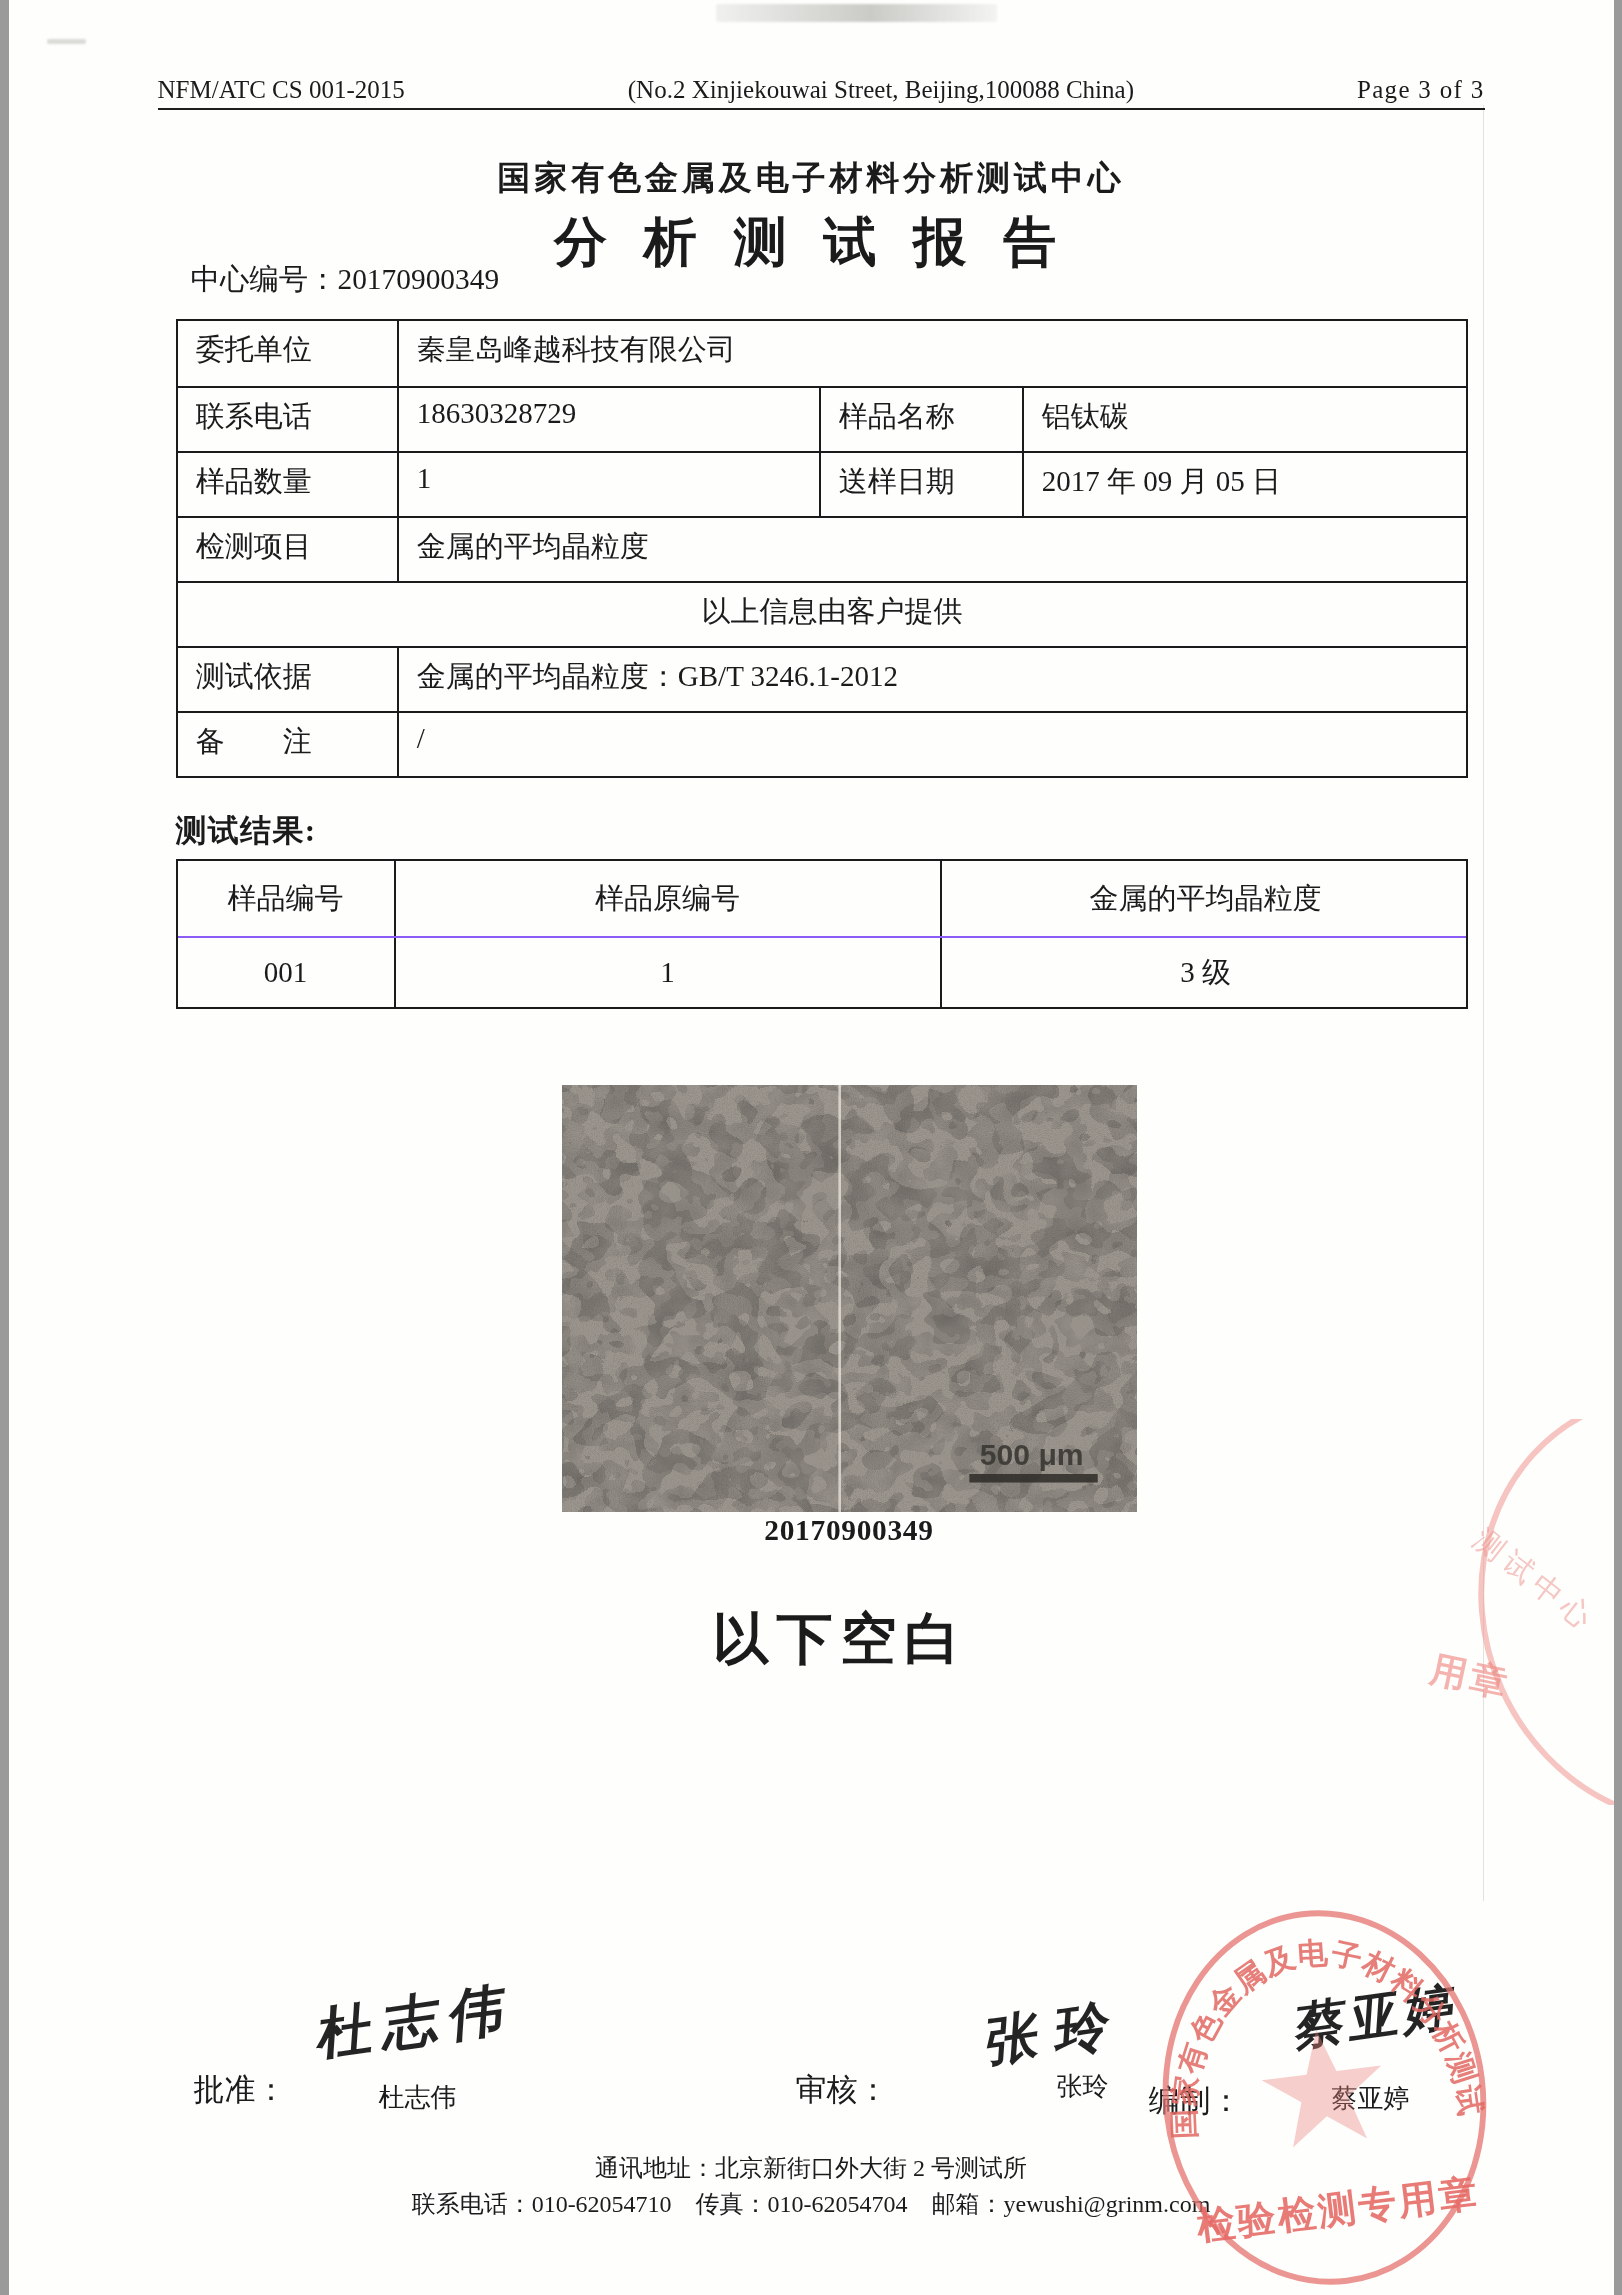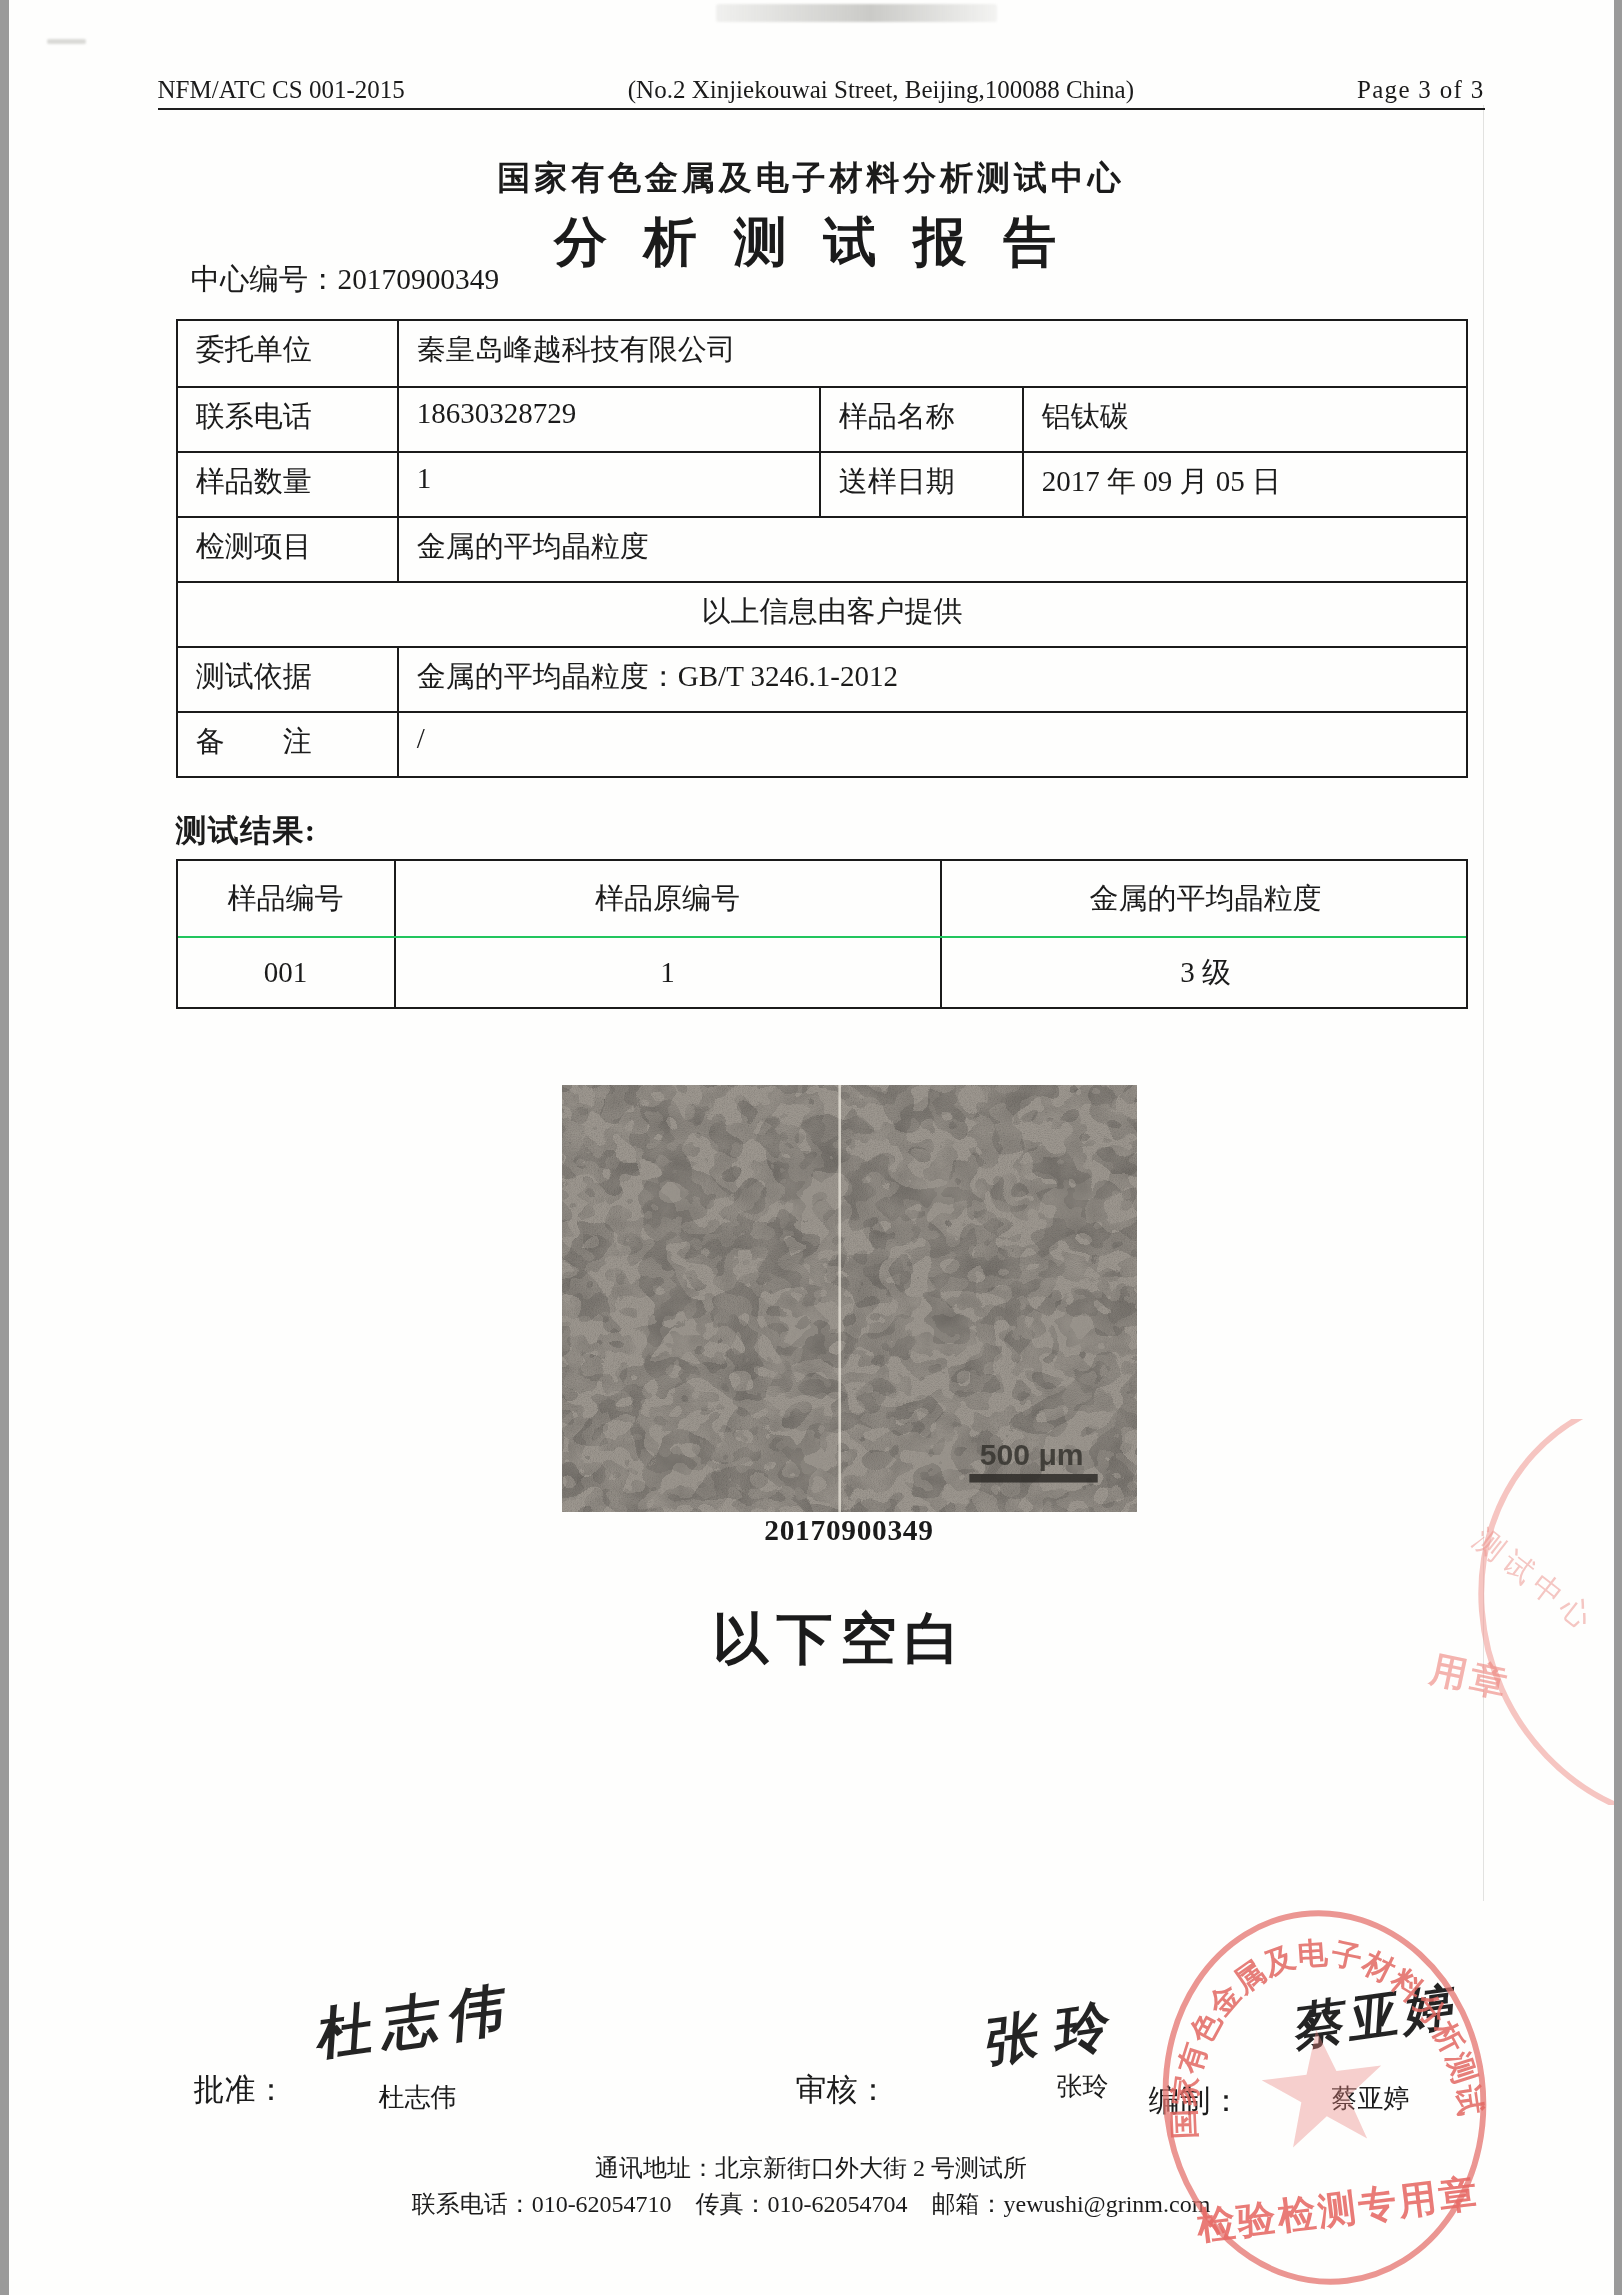--- a/index.html
+++ b/index.html
@@ -41,21 +41,21 @@
   .itc.span3{grid-column:span 3;}
   .itc.span4{grid-column:span 4;justify-content:center;padding-left:17px;}
 
   
   .results-heading{position:absolute;left:167px;top:810px;font-size:31px;font-weight:700;letter-spacing:1.3px;}
   .results-table{position:absolute;left:167px;top:859px;width:1292px;
     border:2px solid #1b1b1b;font-size:29px;box-sizing:border-box;}
   .rtr{display:grid;grid-template-columns:216px 546px 530px;box-sizing:border-box;}
   .rtr.head{height:75px;}
   .rtr.data{height:71px;}
-  .rtr + .rtr{border-top:2px solid #22c55e;font-family:Liberation Serif, serif;}
+  .rtr + .rtr{border-top:2px solid #8b5cf6;font-family:Liberation Serif, serif;}
   .rtc{display:flex;align-items:center;justify-content:center;box-sizing:border-box;}
   .rtc.bl{border-left:2px solid #1b1b1b;}
 
   
   .micrograph{position:absolute;left:553px;top:1085px;width:575px;height:427px;}
   .micro-caption{position:absolute;left:553px;top:1514px;width:575px;text-align:center;
     font-size:29.4px;font-weight:700;letter-spacing:0.7px;}
   .blank-note{position:absolute;left:0;right:0;top:1602px;text-align:center;
     font-size:56px;font-weight:600;letter-spacing:7.9px;transform:translateX(29.4px);}
 

